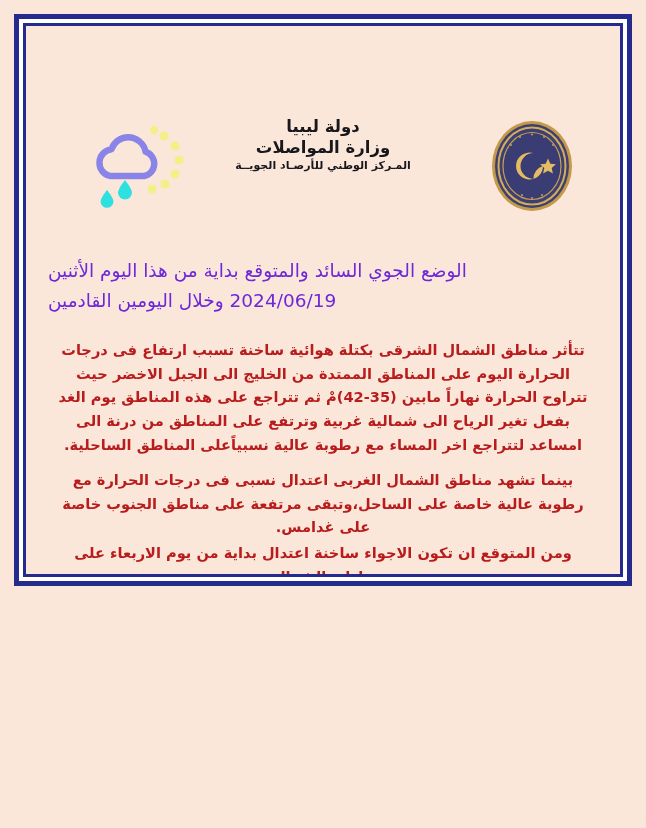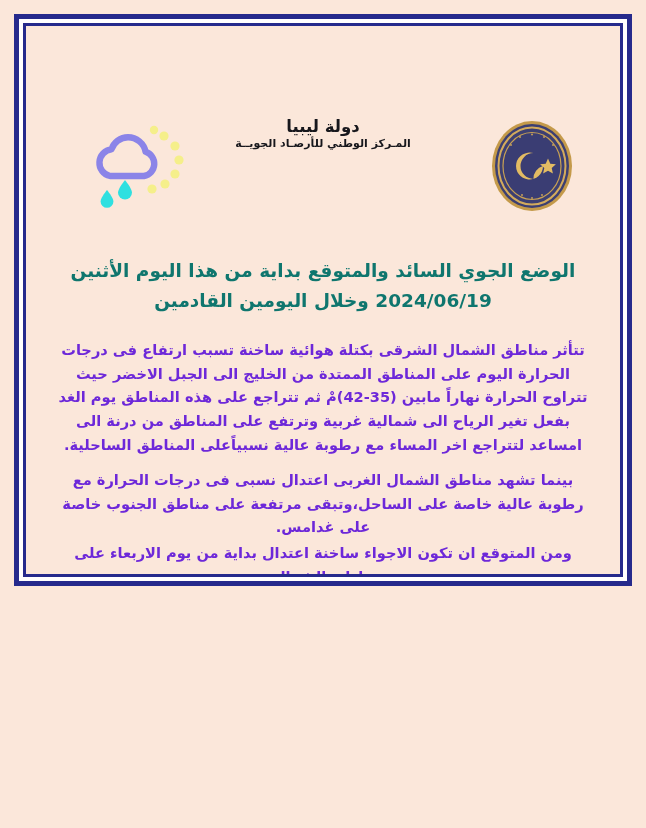--- a/index.html
+++ b/index.html
@@ -84,36 +84,36 @@
     position: absolute;
     right: 20px;
     top: -2px;
     width: 92px;
     height: 104px;
   }
 
   
   .title-block {
     margin-top: 22px;
-    text-align: center;
-    direction: rtl;
-    color: #0f766e;
-    font-weight: bold;
+    text-align: left;
+    direction: rtl;
+    color: #6d28d9;
+    font-weight: normal;
     font-size: 18.5px;
     line-height: 1.62;
     font-family: "DejaVu Sans", sans-serif;
   }
   .title-line { white-space: nowrap; }
 
   
   .body-block {
     margin-top: 22px;
     direction: rtl;
     text-align: center;
-    color: #6d28d9;
+    color: #b91c1c;
     font-family: "DejaVu Sans", sans-serif;
     font-weight: bold;
     font-size: 14.6px;
     line-height: 1.62;
     padding: 0 8px;
   }
   .para { margin: 0 0 2px 0; }
   .para.p2 { margin-top: 12px; }
 
   
@@ -158,20 +158,21 @@
               </g>
               <g fill="#2fe0e0">
                 <path d="M45 70 c0 0 -7 8.6 -7 12.6 a7 7 0 0 0 14 0 c0 -4 -7 -12.6 -7 -12.6 z"></path>
                 <path d="M27 80 c0 0 -6.4 7.8 -6.4 11.4 a6.4 6.4 0 0 0 12.8 0 c0 -3.6 -6.4 -11.4 -6.4 -11.4 z"></path>
               </g>
             </svg>
           </div>
 
           <div class="org-block">
             <div class="org-line">دولة ليبيا</div>
+            <div class="org-line">وزارة المواصلات</div>
             <div class="org-line l3">المـركز الوطني للأرصـاد الجويــة</div>
           </div>
 
           <div class="logo-emblem">
             <svg viewBox="0 0 92 104" width="92" height="104" aria-hidden="true">
               <ellipse cx="46" cy="52" rx="40" ry="45" fill="#c49a4a"></ellipse>
               <ellipse cx="46" cy="52" rx="37" ry="42" fill="#3c3f72"></ellipse>
               <ellipse cx="46" cy="52" rx="33.5" ry="38.5" fill="none" stroke="#d3ab5c" stroke-width="2"></ellipse>
               <ellipse cx="46" cy="52" rx="29" ry="33.5" fill="#3a3d73"></ellipse>
               <ellipse cx="46" cy="52" rx="29" ry="33.5" fill="none" stroke="#c8a154" stroke-width="1.2"></ellipse>

